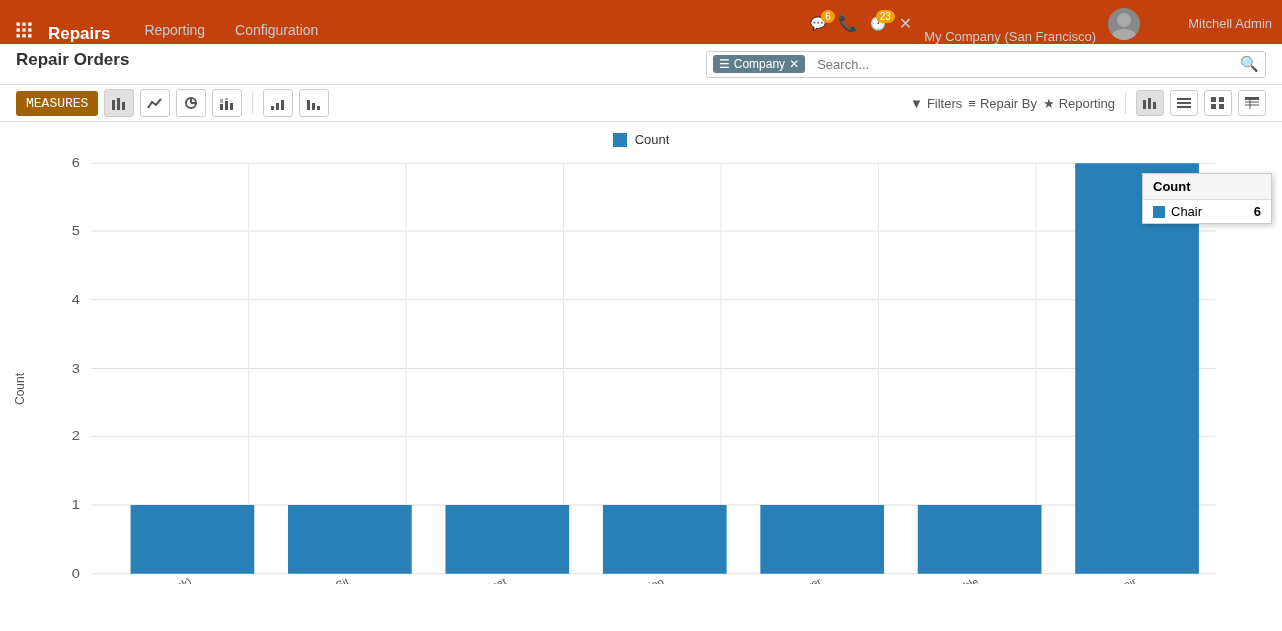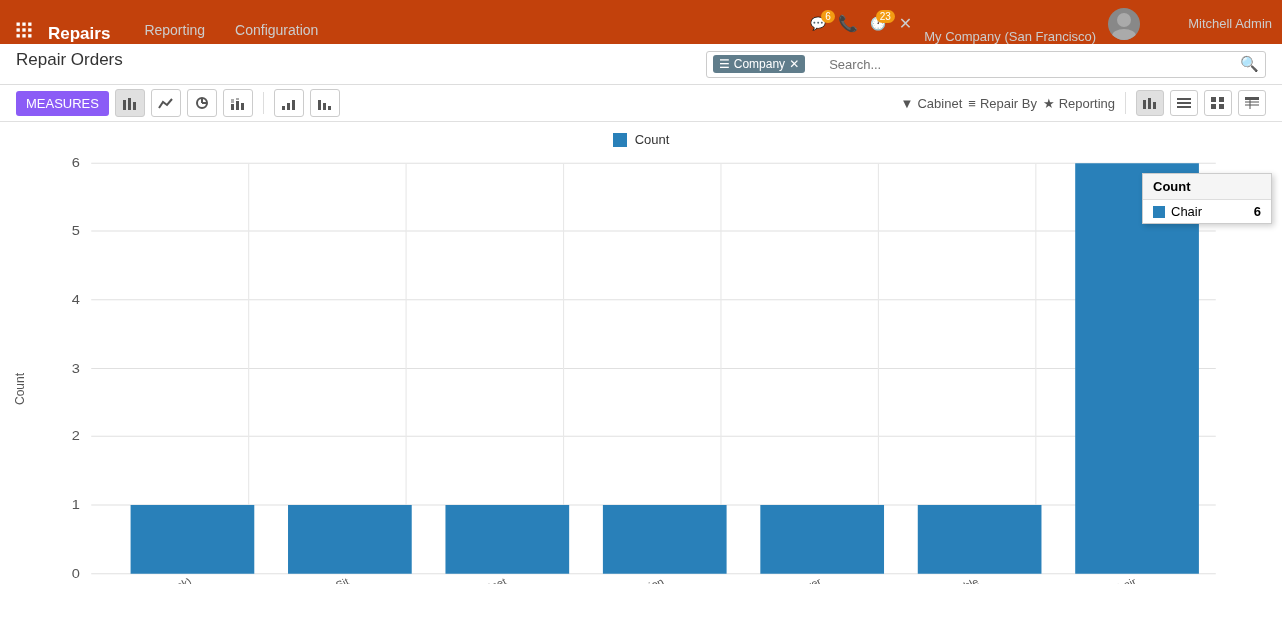--- a/index.html
+++ b/index.html
@@ -31,30 +31,31 @@
 
     
     .toolbar {
       display: flex;
       align-items: center;
       gap: 6px;
       padding: 4px 16px;
       border-bottom: 1px solid #e0e0e0;
     }
     .measures-btn {
-      background: #8b5cf6;
+      background: #a16207;
       color: #fff;
       border: none;
       padding: 5px 10px;
       border-radius: 3px;
       cursor: pointer;
       font-size: 13px;
       display: flex;
       align-items: center;
       gap: 4px;
+      font-family: Liberation Mono, monospace;
     }
     .chart-type-btn {
       border: 1px solid #ccc;
       background: #fff;
       width: 30px; height: 28px;
       border-radius: 3px;
       cursor: pointer;
       display: flex; align-items: center; justify-content: center;
       color: #555;
     }
@@ -73,21 +74,21 @@
       background: #607d8b;
       color: #fff;
       border-radius: 3px;
       padding: 2px 6px;
       font-size: 12px;
       display: flex;
       align-items: center;
       gap: 4px;
     }
     .filter-tag .close-x { cursor: pointer; font-size: 12px; }
-    .search-input { border: none; outline: none; flex: 1; font-size: 13px; padding: 2px 12px; margin-left: 12px; }
+    .search-input { border: none; outline: none; flex: 1; font-size: 13px; padding: 2px 12px; }
     .search-btn { background: none; border: none; cursor: pointer; color: #555; font-size: 15px; }
     .filter-btn { background: none; border: none; cursor: pointer; color: #555; font-size: 13px; display: flex; align-items: center; gap: 4px; }
     .view-btn { border: 1px solid #ccc; background: #fff; width: 28px; height: 26px; border-radius: 3px; cursor: pointer; display: flex; align-items: center; justify-content: center; color: #555; }
     .view-btn.active { background: #e0e0e0; }
 
     
     .chart-wrapper {
       position: relative;
       padding: 10px 10px 0 10px;
       height: calc(631px - 160px);
@@ -196,21 +197,21 @@
       <svg width="32" height="32" viewBox="0 0 32 32">
           <circle cx="16" cy="12" r="7" fill="#aaa"></circle>
           <ellipse cx="16" cy="28" rx="12" ry="7" fill="#aaa"></ellipse>
         </svg>
     </div>
     <span class="user-name">Mitchell Admin</span>
   </div>
 </div>
 
 <div style="display:flex; align-items:center; padding: 6px 16px; border-bottom: 1px solid #ddd;">
-  <span class="page-title" style="font-size:17px; font-weight:normal; color:#333; flex:1;">Repair Orders</span>
+  <span class="page-title" style="font-size:17px; font-weight:bold; color:#333; flex:1;">Repair Orders</span>
 
   <div class="search-bar" style="max-width:560px; flex:1; margin-left:20px;">
     <div class="filter-tag">
       <span>☰</span>
       <span>Company</span>
       <span class="close-x">✕</span>
     </div>
     <input class="search-input" type="text" placeholder="Search..." style="">
     <button class="search-btn">🔍</button>
   </div>
@@ -260,21 +261,21 @@
         <rect x="1" y="4" width="3" height="10" fill="#555"></rect>
         <rect x="6" y="7" width="3" height="7" fill="#555"></rect>
         <rect x="11" y="10" width="3" height="4" fill="#555"></rect>
       </svg>
   </button>
 
   <div style="flex:1;"></div>
 
   <button class="filter-btn">
     <span>▼</span>
-    <span>Cabinet</span>
+    <span>Filters</span>
   </button>
   <button class="filter-btn">
     <span>≡</span>
     <span>Repair By</span>
   </button>
   <button class="filter-btn">
     <span>★</span>
     <span>Reporting</span>
   </button>
 

